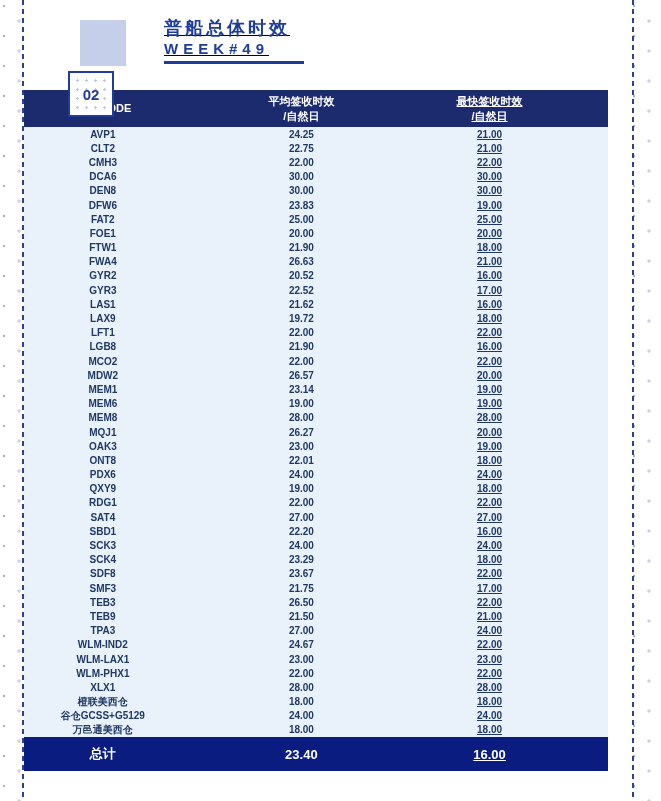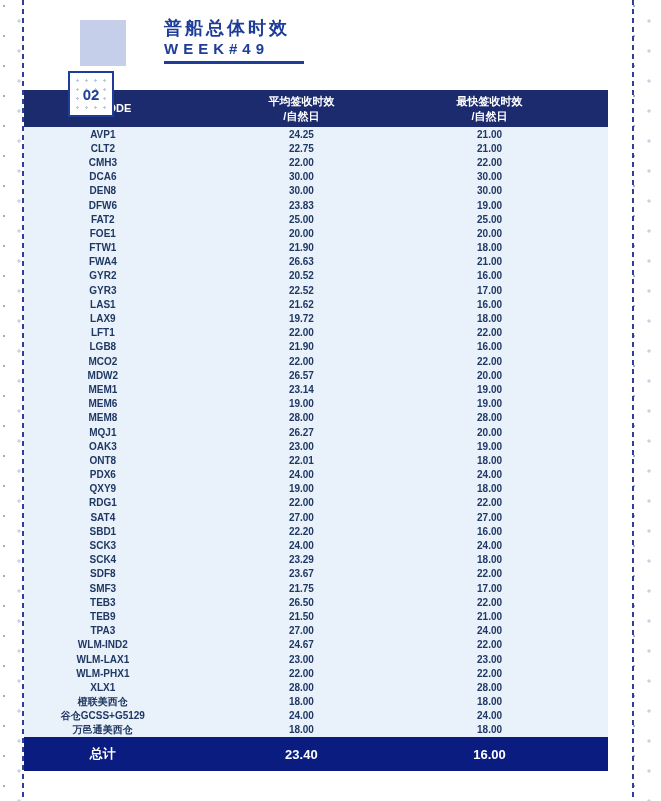--- a/index.html
+++ b/index.html
@@ -44,21 +44,21 @@
     width: 46px; height: 46px;
     border: 2px solid var(--accent);
     background:
       radial-gradient(circle, #b9c6e0 1px, transparent 1.2px) 3px 3px / 9px 9px repeat,
       #ffffff;
     display: flex; align-items: center; justify-content: center;
     color: var(--accent);
     font-size: 15px; font-weight: bold; margin-top: 41px;
   }
 
-  .title-block { position: absolute; left: 140px; top: 16px; }
+  .title-block { position: absolute; left: 140px; top: 16px; text-decoration: underline; }
   .title-main  { font-size: 18px; font-weight: bold; color: var(--accent); letter-spacing: 3px; }
   .title-week  { font-size: 15px; font-weight: bold; color: var(--accent); letter-spacing: 5px; }
   .title-underline { width: 140px; height: 2.5px; background: var(--accent); margin-top: 4px; }
 
   
   table { width: 584px; border-collapse: collapse; table-layout: fixed; }
 
   col.c1 { width: 27%; }
   col.c2 { width: 41%; }
   col.c3 { width: 32%; }
@@ -80,21 +80,21 @@
     color: var(--text-navy);
     height: 14.2px;
     font-size: 10px;
     font-weight: bold;
     text-align: center;
     vertical-align: middle;
     padding: 0;
     white-space: nowrap;
   }
 
-  th:nth-child(3), td:nth-child(3) { padding-right: 50px; }
+  th:nth-child(3), td:nth-child(3) { padding-right: 50px; text-decoration: underline; }
 
   tfoot td {
     background: var(--total-bg);
     color: #ffffff;
     height: 34px;
     font-size: 13px;
     font-weight: bold;
     text-align: center;
     vertical-align: middle;
   }

